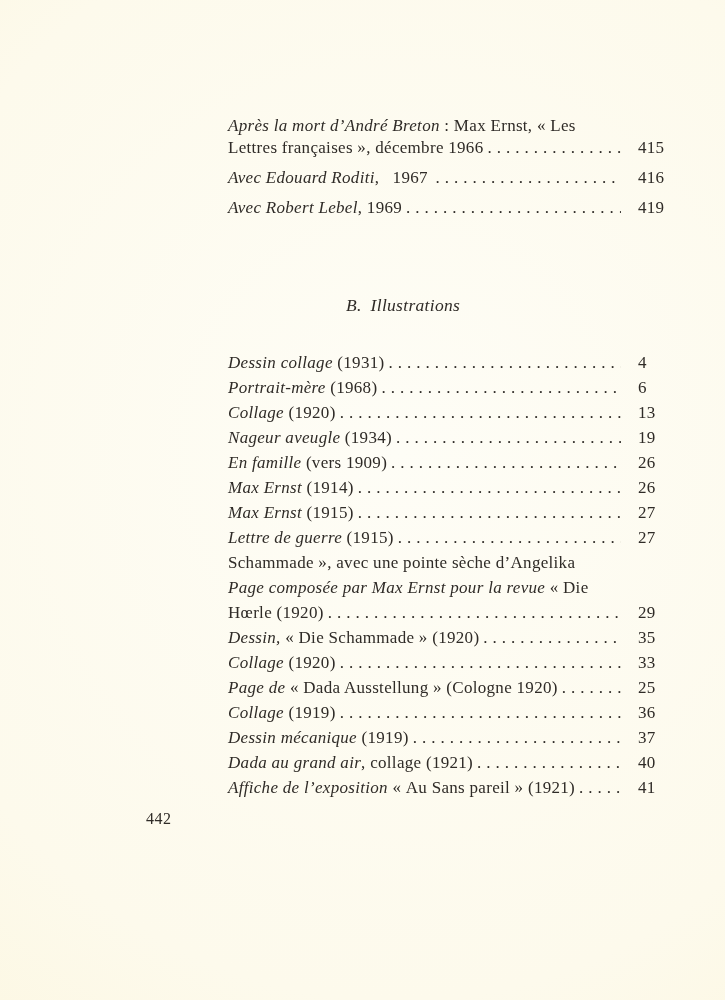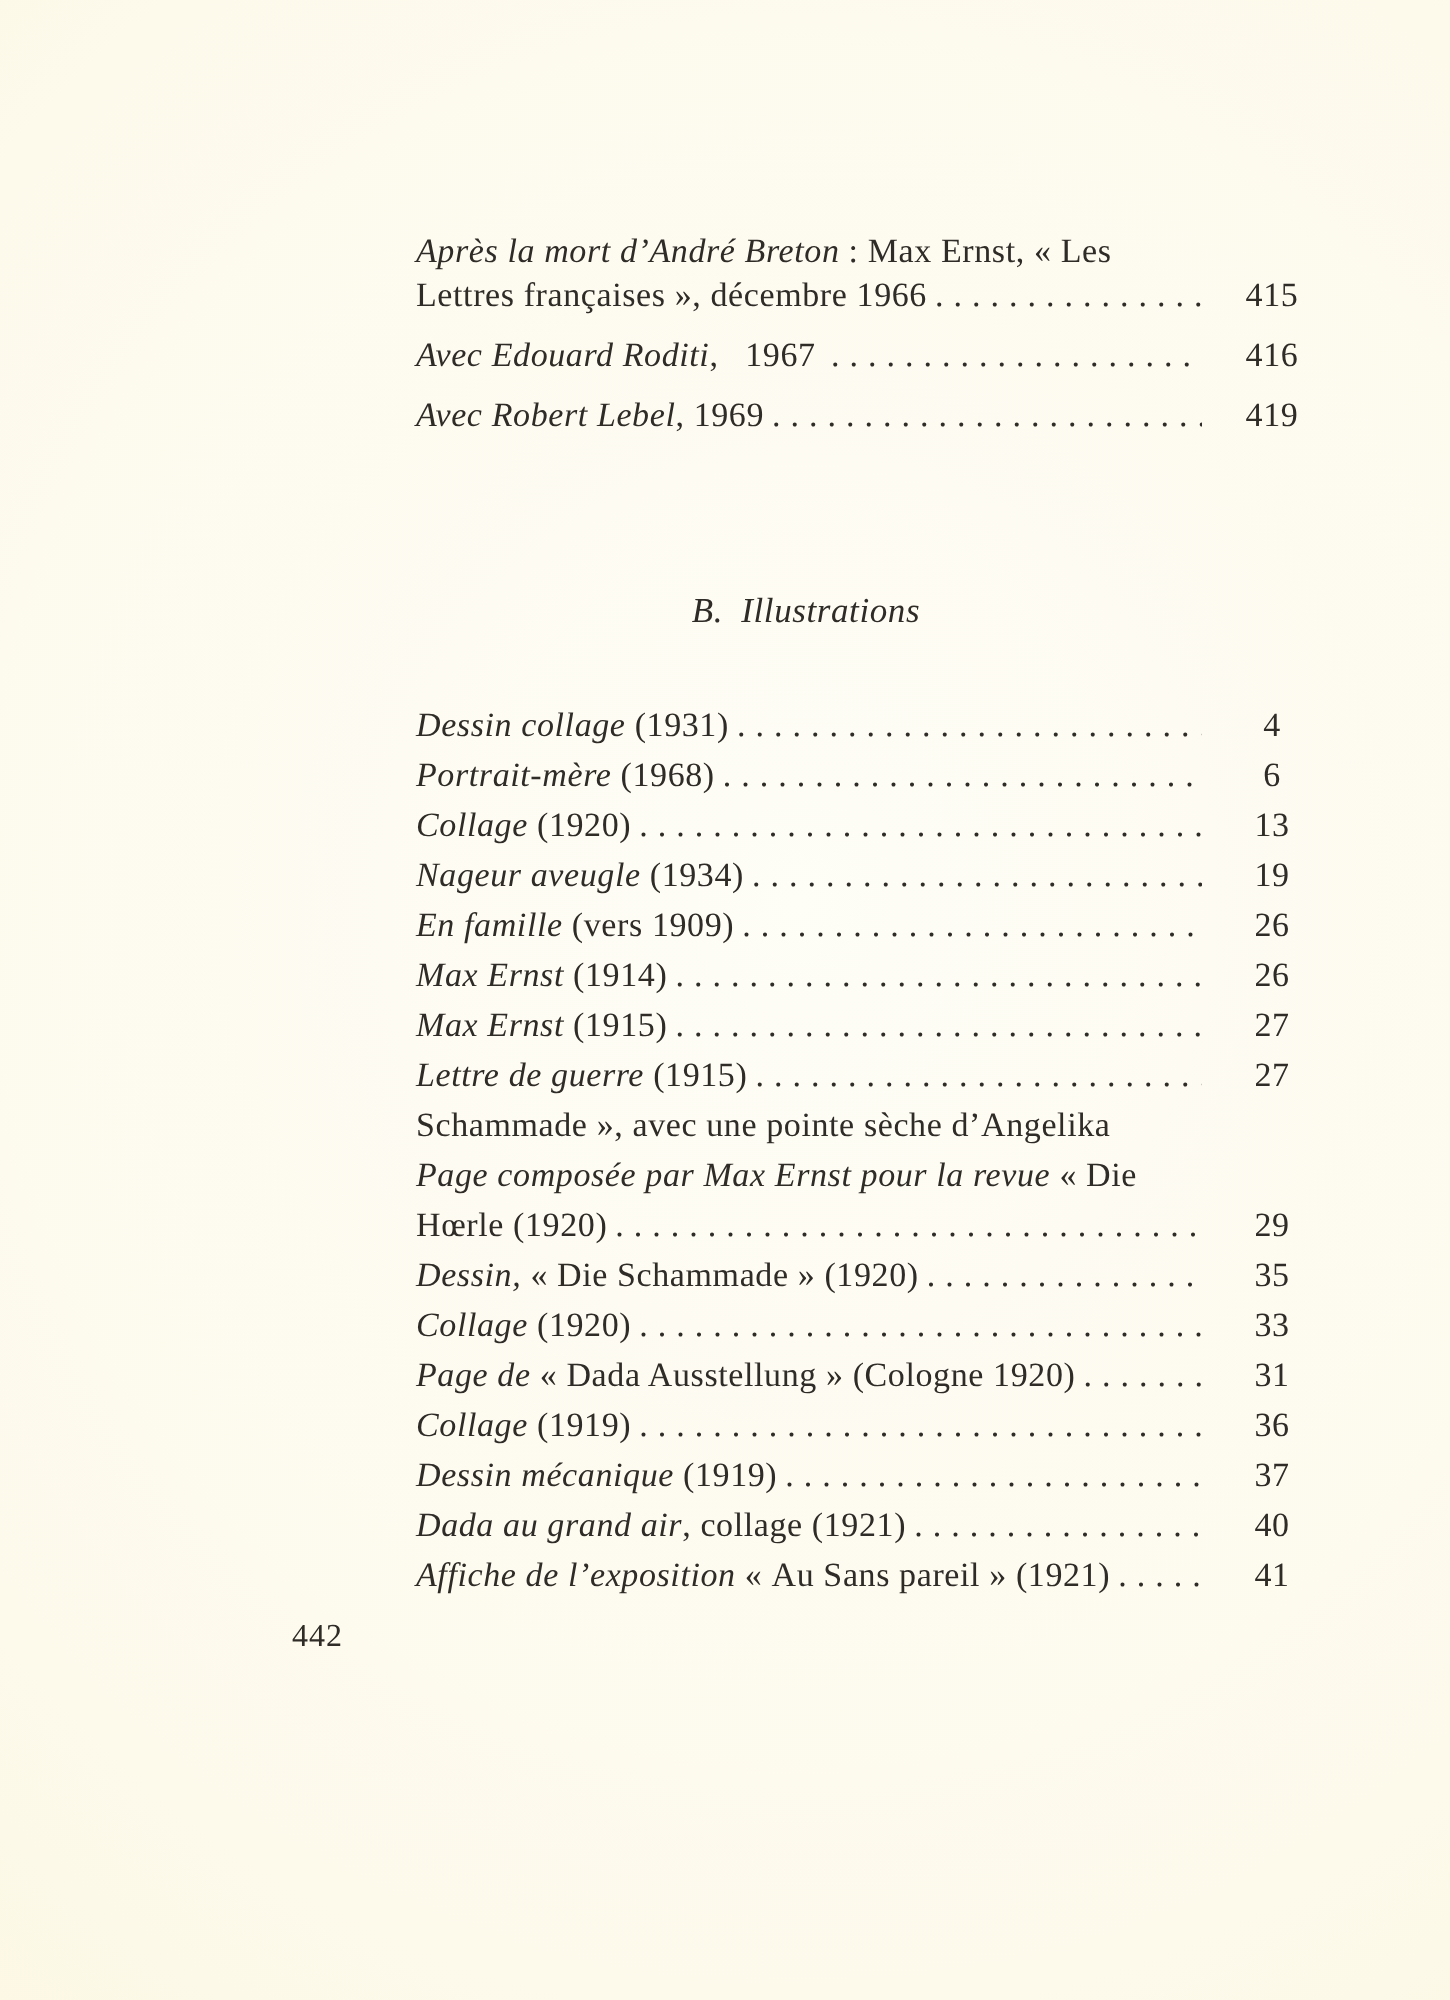--- a/index.html
+++ b/index.html
@@ -41,38 +41,39 @@
     transform: translateX(-28px);
     font-style: italic;
     font-size: 17.5px;
     line-height: 24px;
   }
 
   .line {
     display: flex;
     align-items: baseline;
     width: 100%;
+    margin-left: 20px;
   }
   .txt { white-space: nowrap; flex: 0 0 auto; }
   .it  { font-style: italic; }
 
   .leader {
     flex: 1 1 auto;
     min-width: 0;
     overflow: hidden;
     white-space: nowrap;
     margin-left: 4px;
     margin-right: 17px;
   }
   .dots { letter-spacing: 5px; }
 
   .pg {
     flex: 0 0 auto;
     width: 36px;
-    text-align: center;
+    text-align: left;
     white-space: nowrap;
     font-family: Liberation Serif, serif;
   }
 
   #folio {
     position: absolute;
     left: 146px;
     top: 809px;
     font-size: 16px;
     line-height: 20px;
@@ -196,21 +197,21 @@
         <div class="line">
           <span class="txt"><span class="it">Collage</span><span> (1920) </span></span>
           <span class="leader"><span class="dots">............................................................</span></span>
           <span class="pg">33</span>
         </div>
       </div>
       <div class="entry">
         <div class="line">
           <span class="txt"><span class="it">Page de</span><span> «&nbsp;Dada Ausstellung&nbsp;» (Cologne 1920) </span></span>
           <span class="leader"><span class="dots">............................................................</span></span>
-          <span class="pg">31</span>
+          <span class="pg">25</span>
         </div>
       </div>
       <div class="entry">
         <div class="line">
           <span class="txt"><span class="it">Collage</span><span> (1919) </span></span>
           <span class="leader"><span class="dots">............................................................</span></span>
           <span class="pg">36</span>
         </div>
       </div>
       <div class="entry">

